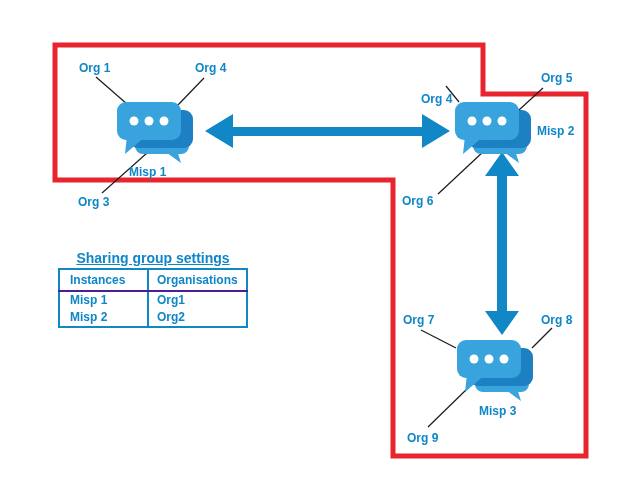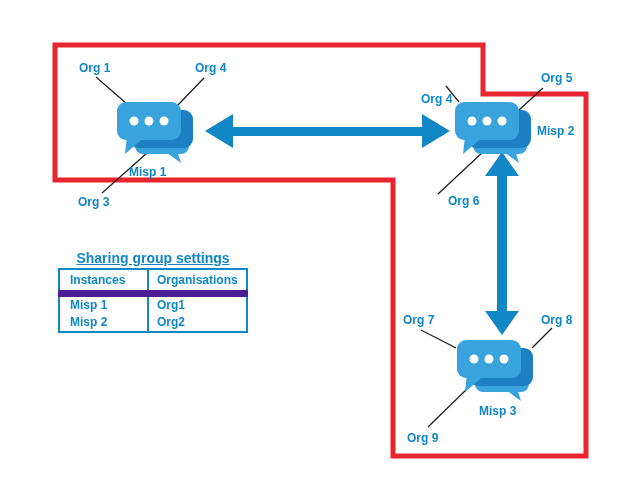--- a/index.html
+++ b/index.html
@@ -35,21 +35,21 @@
     width:190px;
     border-collapse:collapse;
     border:2px solid #1287c6;
     color:#0e86c7;
     font-size:12px;
     font-weight:bold;
     table-layout:fixed;
   }
   table.sg th{
     text-align:left;
-    border-bottom:7px solid #4c1d95;
+    border-bottom:2px solid #4c1d95;
     padding:3px 0 3px 10px;
     font-size:12px;
   }
   table.sg td{
     padding:1px 0 1px 10px;
     line-height:15px;
     height:15px;
   }
   table.sg th.c2, table.sg td.c2{border-left:2px solid #1287c6;padding-left:8px;}
   table.sg col.c1{width:89px;}
@@ -113,21 +113,21 @@
   </svg>
 
   <div class="dlabel" style="left:79px;top:62px;">Org 1</div>
   <div class="dlabel" style="left:195px;top:62px;">Org 4</div>
   <div class="dlabel" style="left:78px;top:196px;">Org 3</div>
   <div class="dlabel" style="left:129px;top:166px;">Misp 1</div>
 
   <div class="dlabel" style="left:421px;top:72px;margin-top:21px;">Org 4</div>
   <div class="dlabel" style="left:541px;top:72px;">Org 5</div>
   <div class="dlabel" style="left:537px;top:125px;">Misp 2</div>
-  <div class="dlabel" style="left:448px;top:195px;">Org 6</div>
+  <div class="dlabel" style="left:402px;top:195px;">Org 6</div>
 
   <div class="dlabel" style="left:403px;top:314px;">Org 7</div>
   <div class="dlabel" style="left:541px;top:314px;">Org 8</div>
   <div class="dlabel" style="left:479px;top:405px;">Misp 3</div>
   <div class="dlabel" style="left:407px;top:432px;">Org 9</div>
 
   <div class="sg-title">Sharing group settings</div>
 
   <table class="sg">
     <colgroup>

